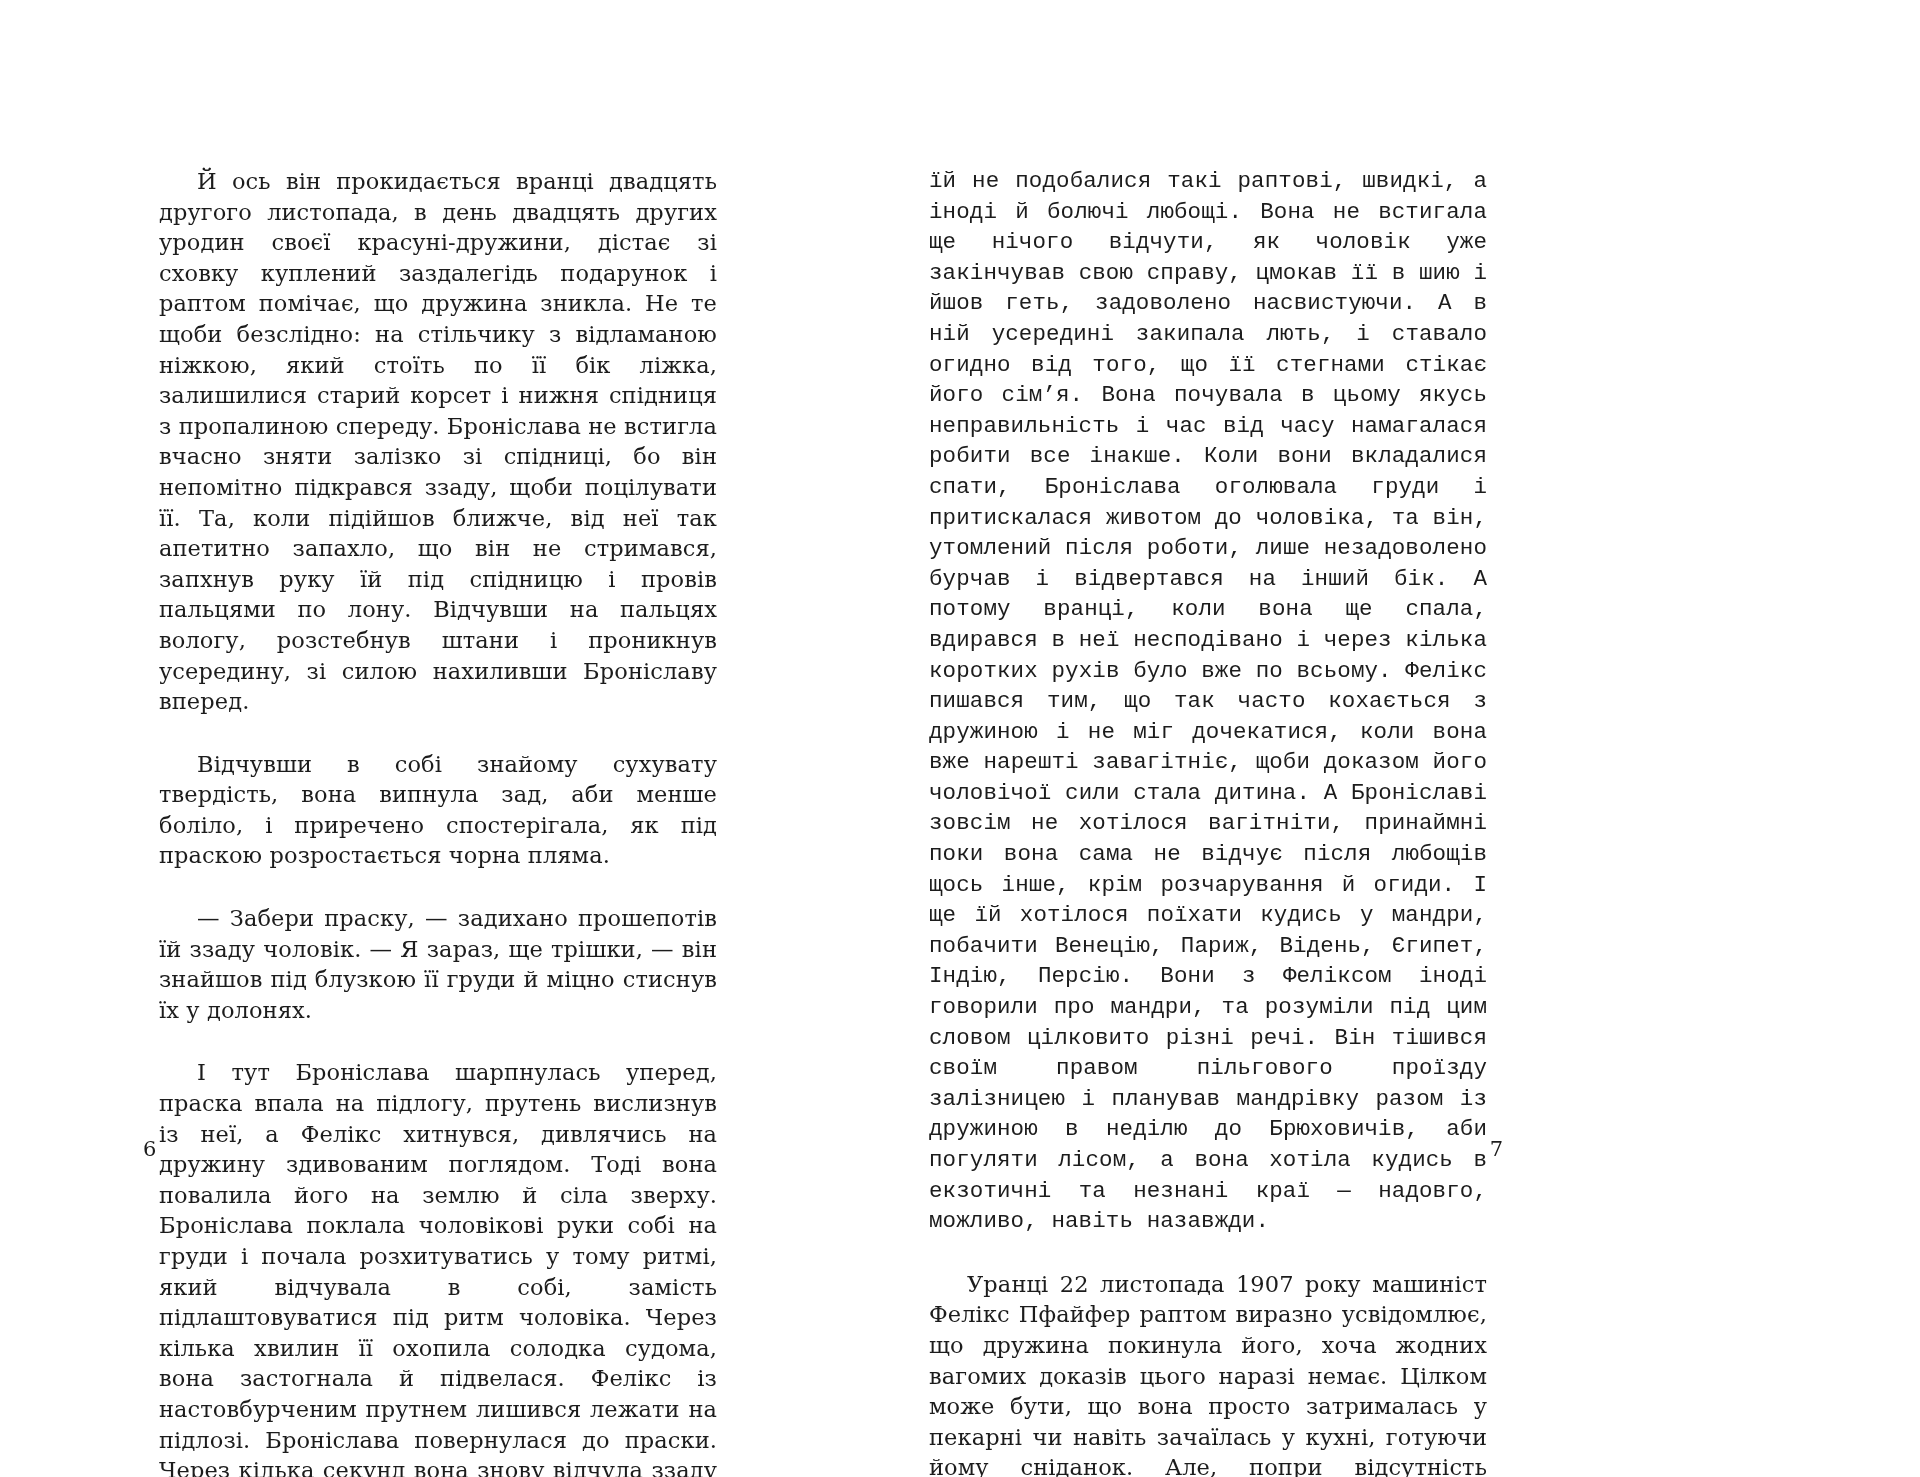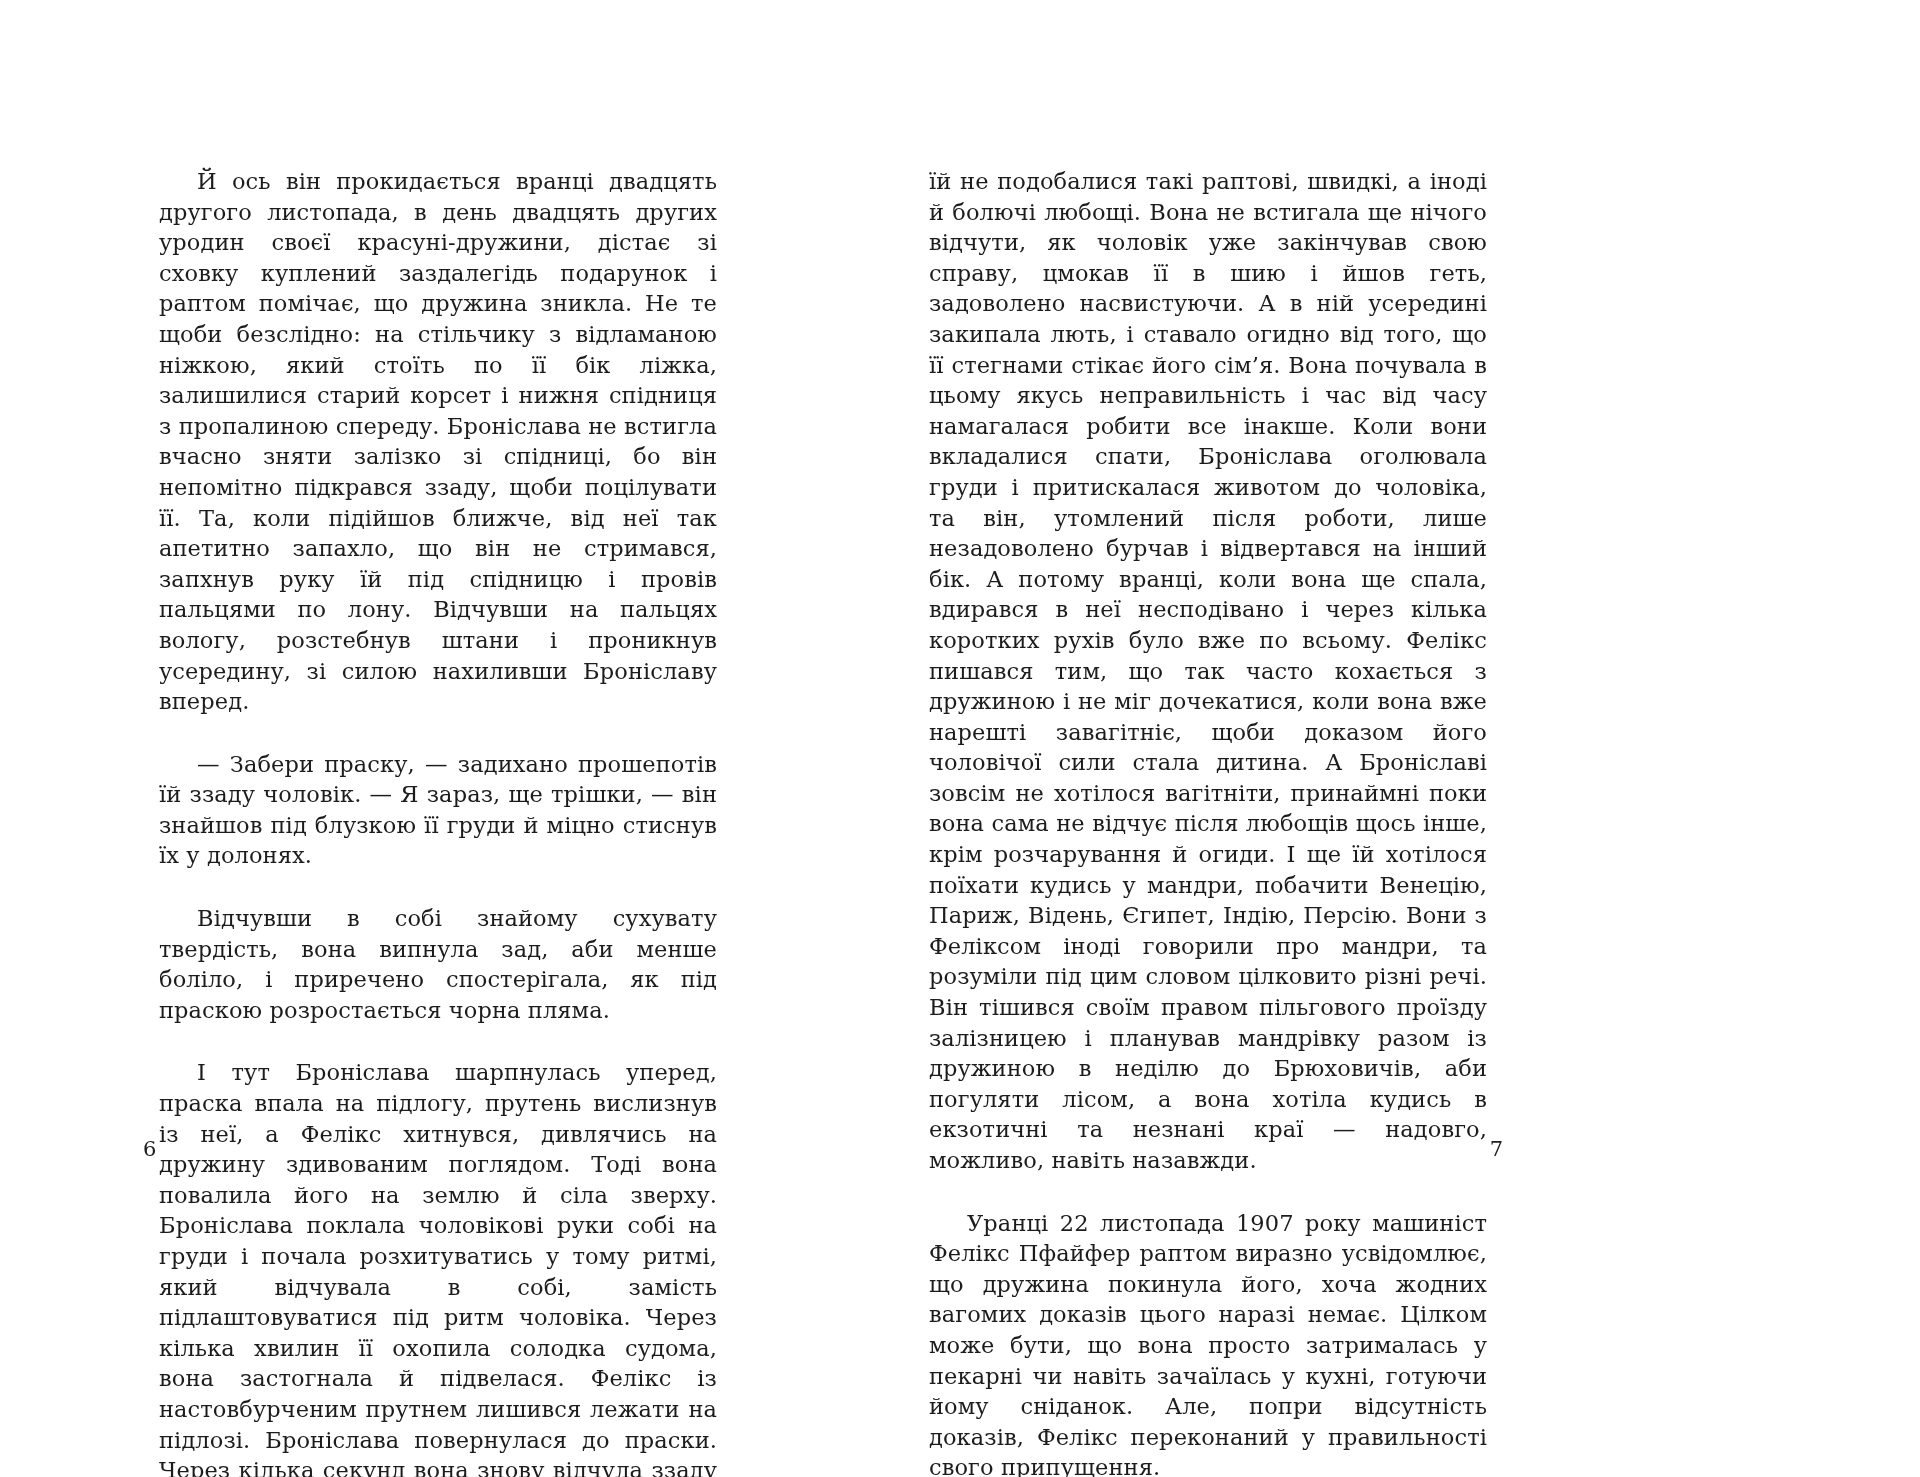--- a/index.html
+++ b/index.html
@@ -22,41 +22,41 @@
     width: 622px;
     color: #1c1c1c;
     font-size: 22.5px;
     line-height: 30.6px;
     text-align: justify;
     letter-spacing: 0.1px;
   }
   .text-block.left-page  { left: 95px; }
   .text-block.right-page { left: 865px; }
   .para { text-indent: 38px; }
-  .para.no-indent { text-indent: 0; }
+  .para.no-indent { text-indent: 0; font-family: Liberation Mono, monospace; }
   .page-number {
     position: absolute;
     top: 1087px;
     width: 622px;
     color: #1c1c1c;
     font-size: 21px;
     line-height: 28px;
   }
   .page-number.left  { left: 95px;  text-align: left; }
   .page-number.right { left: 865px; text-align: right; }
 </style>
 </head>
 <body>
 
 <div class="spread">
 
   <div class="text-block left-page">
     <p class="para">Й ось він прокидається вранці двадцять другого листопада, в день двадцять других уродин своєї красуні-дружини, дістає зі сховку куплений заздалегідь подарунок і раптом помічає, що дружина зникла. Не те щоби безслідно: на стільчику з відламаною ніжкою, який стоїть по її бік ліжка, залишилися старий корсет і нижня спідниця з пропалиною спереду. Броніслава не встигла вчасно зняти залізко зі спідниці, бо він непомітно підкрався ззаду, щоби поцілувати її. Та, коли підійшов ближче, від неї так апетитно запахло, що він не стримався, запхнув руку їй під спідницю і провів пальцями по лону. Відчувши на пальцях вологу, розстебнув штани і проникнув усередину, зі силою нахиливши Броніславу вперед.</p>
+    <p class="para">Відчувши в собі знайому сухувату твердість, вона випнула зад, аби менше боліло, і приречено спостерігала, як під праскою розростається чорна пляма.</p>
     <p class="para">— Забери праску, — задихано прошепотів їй ззаду чоловік. — Я зараз, ще трішки, — він знайшов під блузкою її груди й міцно стиснув їх у долонях.</p>
-    <p class="para">Відчувши в собі знайому сухувату твердість, вона випнула зад, аби менше боліло, і приречено спостерігала, як під праскою розростається чорна пляма.</p>
     <p class="para">І тут Броніслава шарпнулась уперед, праска впала на підлогу, прутень вислизнув із неї, а Фелікс хитнувся, дивлячись на дружину здивованим поглядом. Тоді вона повалила його на землю й сіла зверху. Броніслава поклала чоловікові руки собі на груди і почала розхитуватись у тому ритмі, який відчувала в собі, замість підлаштовуватися під ритм чоловіка. Через кілька хвилин її охопила солодка судома, вона застогнала й підвелася. Фелікс із настовбурченим прутнем лишився лежати на підлозі. Броніслава повернулася до праски. Через кілька секунд вона знову відчула ззаду в собі чоловіка, та цього разу він рухався вже обережніше, погладжуючи її лоно спереду. Вони кінчили разом — уперше за кілька років спільного життя.</p>
   </div>
 
   <div class="page-number left">6</div>
 
   <div class="text-block right-page">
     <p class="para no-indent">їй не подобалися такі раптові, швидкі, а іноді й болючі любощі. Вона не встигала ще нічого відчути, як чоловік уже закінчував свою справу, цмокав її в шию і йшов геть, задоволено насвистуючи. А в ній усередині закипала лють, і ставало огидно від того, що її стегнами стікає його сім’я. Вона почувала в цьому якусь неправильність і час від часу намагалася робити все інакше. Коли вони вкладалися спати, Броніслава оголювала груди і притискалася животом до чоловіка, та він, утомлений після роботи, лише незадоволено бурчав і відвертався на інший бік. А потому вранці, коли вона ще спала, вдирався в неї несподівано і через кілька коротких рухів було вже по всьому. Фелікс пишався тим, що так часто кохається з дружиною і не міг дочекатися, коли вона вже нарешті завагітніє, щоби доказом його чоловічої сили стала дитина. А Броніславі зовсім не хотілося вагітніти, принаймні поки вона сама не відчує після любощів щось інше, крім розчарування й огиди. І ще їй хотілося поїхати кудись у мандри, побачити Венецію, Париж, Відень, Єгипет, Індію, Персію. Вони з Феліксом іноді говорили про мандри, та розуміли під цим словом цілковито різні речі. Він тішився своїм правом пільгового проїзду залізницею і планував мандрівку разом із дружиною в неділю до Брюховичів, аби погуляти лісом, а вона хотіла кудись в екзотичні та незнані краї — надовго, можливо, навіть назавжди.</p>
     <p class="para">Уранці 22 листопада 1907 року машиніст Фелікс Пфайфер раптом виразно усвідомлює, що дружина покинула його, хоча жодних вагомих доказів цього наразі немає. Цілком може бути, що вона просто затрималась у пекарні чи навіть зачаїлась у кухні, готуючи йому сніданок. Але, попри відсутність доказів, Фелікс переконаний у правильності свого припущення.</p>
   </div>
 

